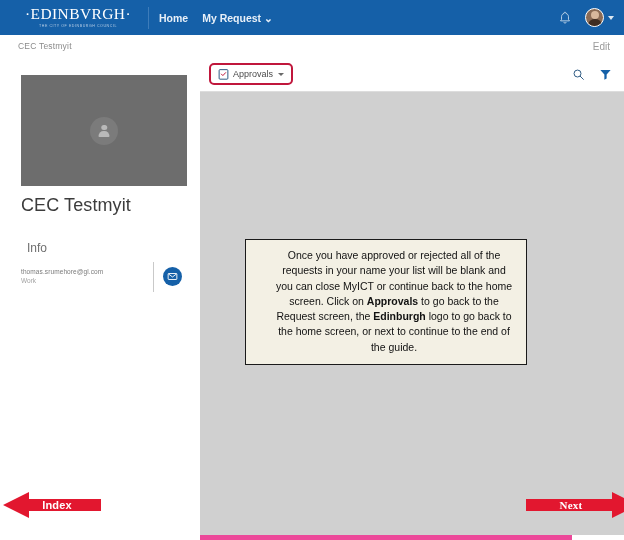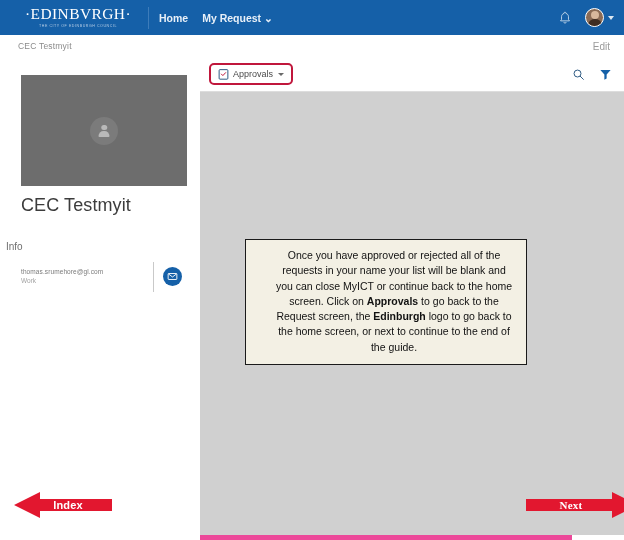--- a/index.html
+++ b/index.html
@@ -151,22 +151,22 @@
     width: 11px; height: 6px;
     border-radius: 5.5px 5.5px 1px 1px;
     background: #b9b9b9;
   }
   .profile-name {
     position: absolute; left: 21px; top: 135px;
     font-size: 18px; color: #3c3c3c;
     font-weight: 400; letter-spacing: .1px;
   }
   .info-head {
-    position: absolute; left: 6px; top: 181px;
-    font-size: 10px; color: #6f6f6f;
+    position: absolute; left: 27px; top: 181px;
+    font-size: 12px; color: #6f6f6f;
   }
   .contact-block {
     position: absolute; left: 21px; top: 208px;
     width: 122px;
   }
   .contact-mail {
     font-size: 6.5px; color: #7a7a7a;
     letter-spacing: .1px;
     filter: blur(0.45px);
     white-space: nowrap;
@@ -244,21 +244,21 @@
   }
   .callout b { font-weight: bold; }
 
   
   .arrow-wrap {
     position: absolute;
     height: 30px;
     display: flex; align-items: center;
     cursor: pointer;
   }
-  .arrow-index { left: 14px; top: 490px; width: 98px; }
+  .arrow-index { left: 3px; top: 490px; width: 98px; }
   .arrow-next  { left: 526px; top: 490px; width: 112px; font-family: Liberation Serif, serif; }
   .arrow-label {
     position: absolute;
     width: 100%;
     text-align: center;
     font-size: 11px;
     font-weight: bold;
     color: #ffffff;
     letter-spacing: .2px;
     pointer-events: none;

